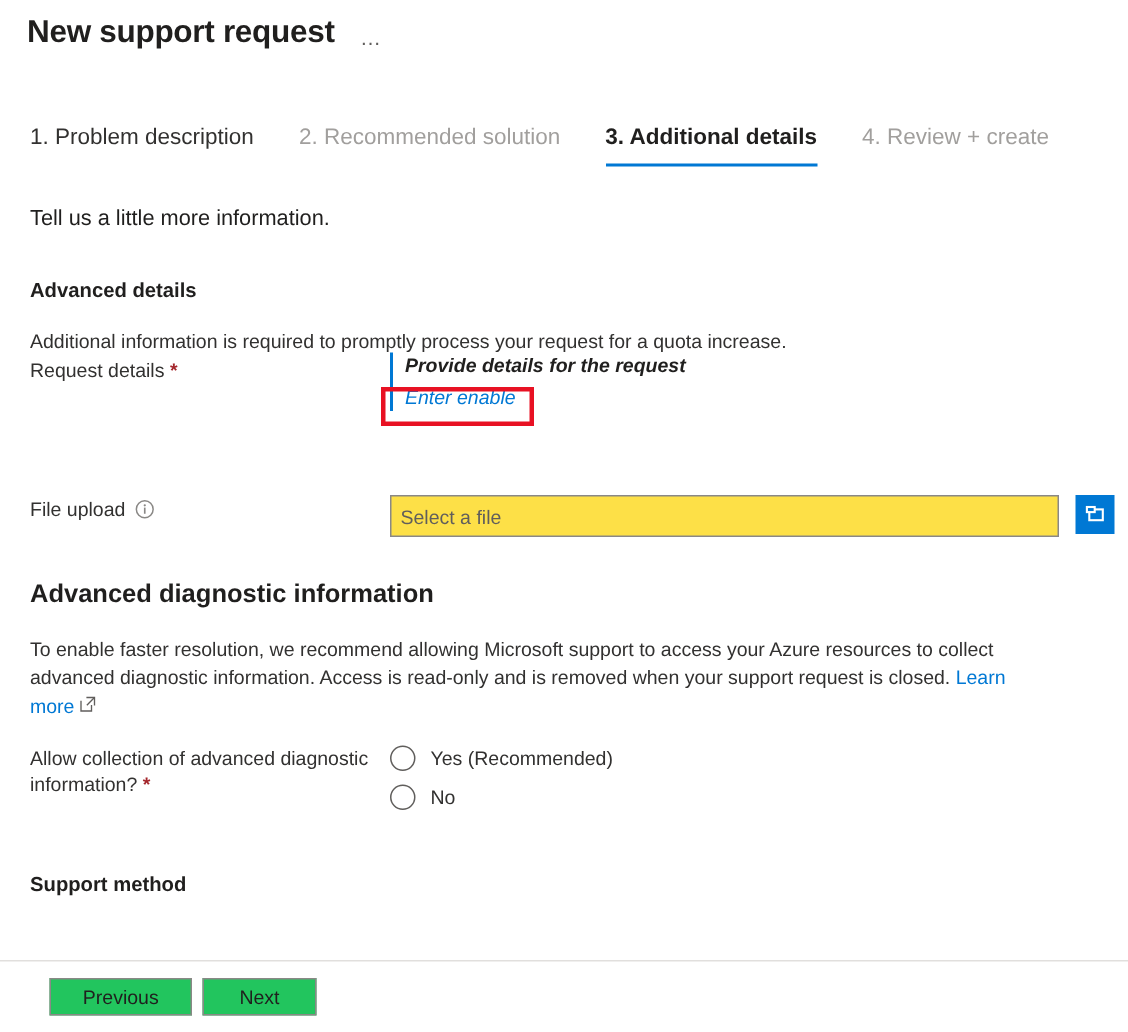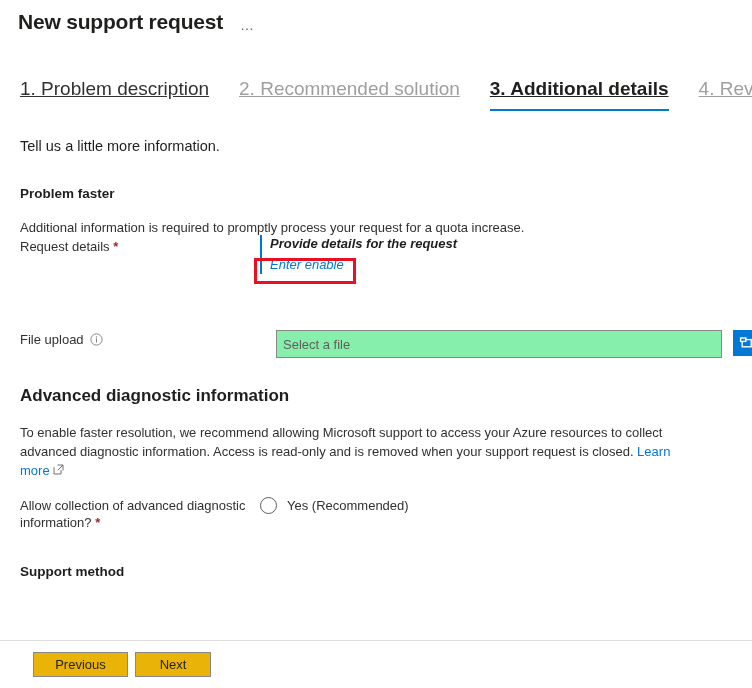--- a/index.html
+++ b/index.html
@@ -41,28 +41,27 @@
 
   
   .tabs {
     display: flex;
     align-items: flex-end;
     padding-left: 20px;
     margin-top: 41px;
     height: 30px;
   }
   .tab {
-    font-size: 19px;
+    font-size: 15px;
     color: #323130;
     padding: 0 0 9px 0;
     margin-right: 30px;
     cursor: pointer;
     white-space: nowrap;
     border-bottom: 2px solid transparent;
-    text-decoration: underline;
   }
   .tab.disabled {
     color: #a19f9d;
     cursor: default;
   }
   .tab.active {
     font-weight: 700;
     color: #201f1e;
     border-bottom: 2px solid #0078d4;
     text-align: right;
@@ -163,28 +162,27 @@
     cursor: pointer;
   }
   .upload-wrap {
     display: flex;
     align-items: stretch;
   }
   .file-input {
     width: 432px;
     height: 22px;
     border: 1px solid #8a8886;
-    background: #86efac;
+    background: #fde047;
     font-family: "Liberation Sans", sans-serif;
     font-size: 13px;
     color: #323130;
     padding: 2px 6px;
     box-sizing: content-box;
     outline: none;
-    margin-left: 16px;
   }
   .file-input::placeholder { color: #605e5c; }
   .browse-btn {
     width: 26px;
     height: 26px;
     margin-left: 11px;
     background: #0078d4;
     border: none;
     display: flex;
     align-items: center;
@@ -268,21 +266,21 @@
     background: #ffffff;
     border-top: 1px solid #e1dfdd;
   }
   .footer-buttons {
     display: flex;
     padding: 11px 0 0 33px;
   }
   .btn {
     height: 25px;
     min-width: 95px;
-    background: #eab308;
+    background: #22c55e;
     border: 1px solid #8a8886;
     font-family: "Liberation Sans", sans-serif;
     font-size: 13px;
     color: #201f1e;
     cursor: pointer;
     padding: 0 10px;
   }
   .btn + .btn { margin-left: 7px; min-width: 76px; }
 </style>
 </head>
@@ -297,21 +295,21 @@
   <div class="tab">1. Problem description</div>
   <div class="tab disabled">2. Recommended solution</div>
   <div class="tab active">3. Additional details</div>
   <div class="tab disabled">4. Review + create</div>
 </div>
 
 <div class="content">
 
   <div class="lead-heading">Tell us a little more information.</div>
 
-  <div class="section-heading">Problem faster</div>
+  <div class="section-heading">Advanced details</div>
   <div class="section-para">Additional information is required to promptly process your request for a quota increase.</div>
 
   <div class="form-row">
     <div class="form-label"><span>Request details</span> <span class="req-star">*</span></div>
     <div class="form-field">
       <div class="detail-block">
         <div class="detail-title">Provide details for the request</div>
         <span class="detail-link">Enter enable</span>
       </div>
       <div class="highlight-box"></div>
@@ -344,20 +342,24 @@
           <path d="M4.9 6.1 L9.8 1.2" fill="none" stroke="#605e5c" stroke-width="0.9"></path>
         </svg></span></div>
 
   <div class="radio-row">
     <div class="radio-label"><span>Allow collection of advanced diagnostic information?</span> <span class="req-star">*</span></div>
     <div class="radio-group">
       <div class="radio-option">
         <span class="radio-circle"></span>
         <span class="radio-text">Yes (Recommended)</span>
       </div>
+      <div class="radio-option">
+        <span class="radio-circle"></span>
+        <span class="radio-text">No</span>
+      </div>
     </div>
   </div>
 
   <div class="support-heading">Support method</div>
 </div>
 
 <div class="footer">
   <div class="footer-buttons">
     <button class="btn">Previous</button>
     <button class="btn">Next</button>

